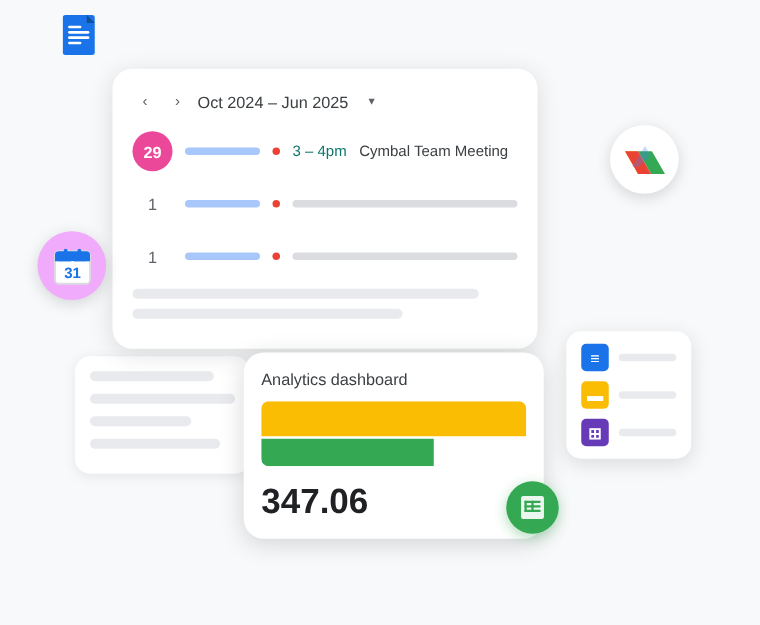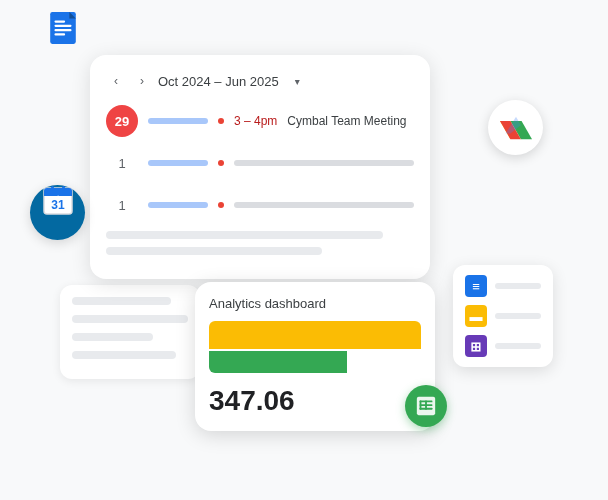--- a/index.html
+++ b/index.html
@@ -63,21 +63,21 @@
     .event-row {
       display: flex;
       align-items: center;
       gap: 10px;
       margin-bottom: 10px;
     }
 
     .day-badge {
       width: 32px;
       height: 32px;
-      background: #ef4444;
+      background: #ec4899;
       border-radius: 50%;
       display: flex;
       align-items: center;
       justify-content: center;
       color: white;
       font-size: 13px;
       font-weight: 600;
       flex-shrink: 0;
     }
 
@@ -104,21 +104,21 @@
     .event-dot {
       width: 6px;
       height: 6px;
       border-radius: 50%;
       background: #ea4335;
       flex-shrink: 0;
     }
 
     .event-time {
       font-size: 12px;
-      color: #b91c1c;
+      color: #0f766e;
       white-space: nowrap;
     }
 
     .event-title {
       font-size: 12px;
       color: #3c4043;
       font-weight: 400;
     }
 
     .event-bar-long {
@@ -259,24 +259,25 @@
       z-index: 5;
     }
 
     
     .calendar-icon-wrapper {
       position: absolute;
       top: 185px;
       left: 30px;
       width: 55px;
       height: 55px;
-      background: #0369a1;
+      background: #f0abfc;
       border-radius: 50%;
       box-shadow: 0 3px 12px rgba(0,0,0,0.15);
       display: flex;
+      align-items: center;
       justify-content: center;
       z-index: 5;
     }
 
     
     .docs-icon-wrapper {
       position: absolute;
       top: 10px;
       left: 45px;
       width: 36px;

